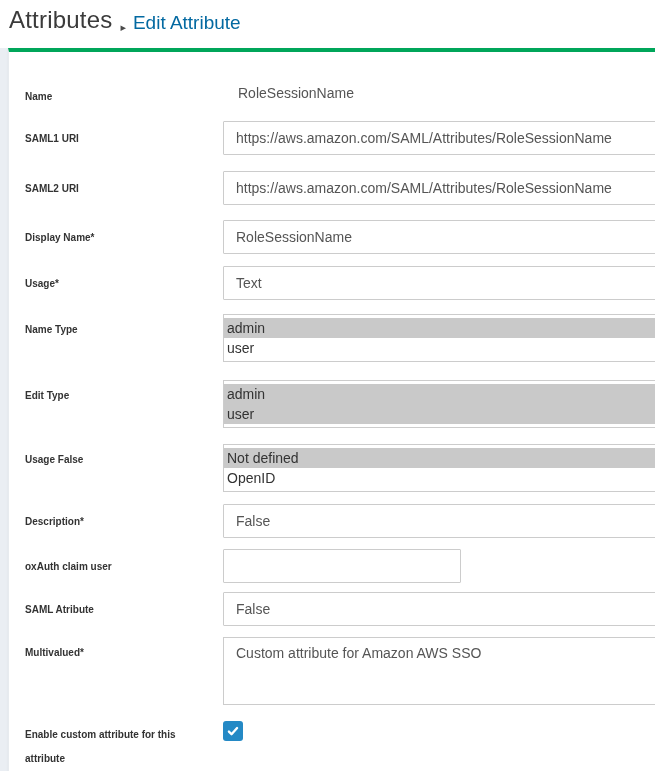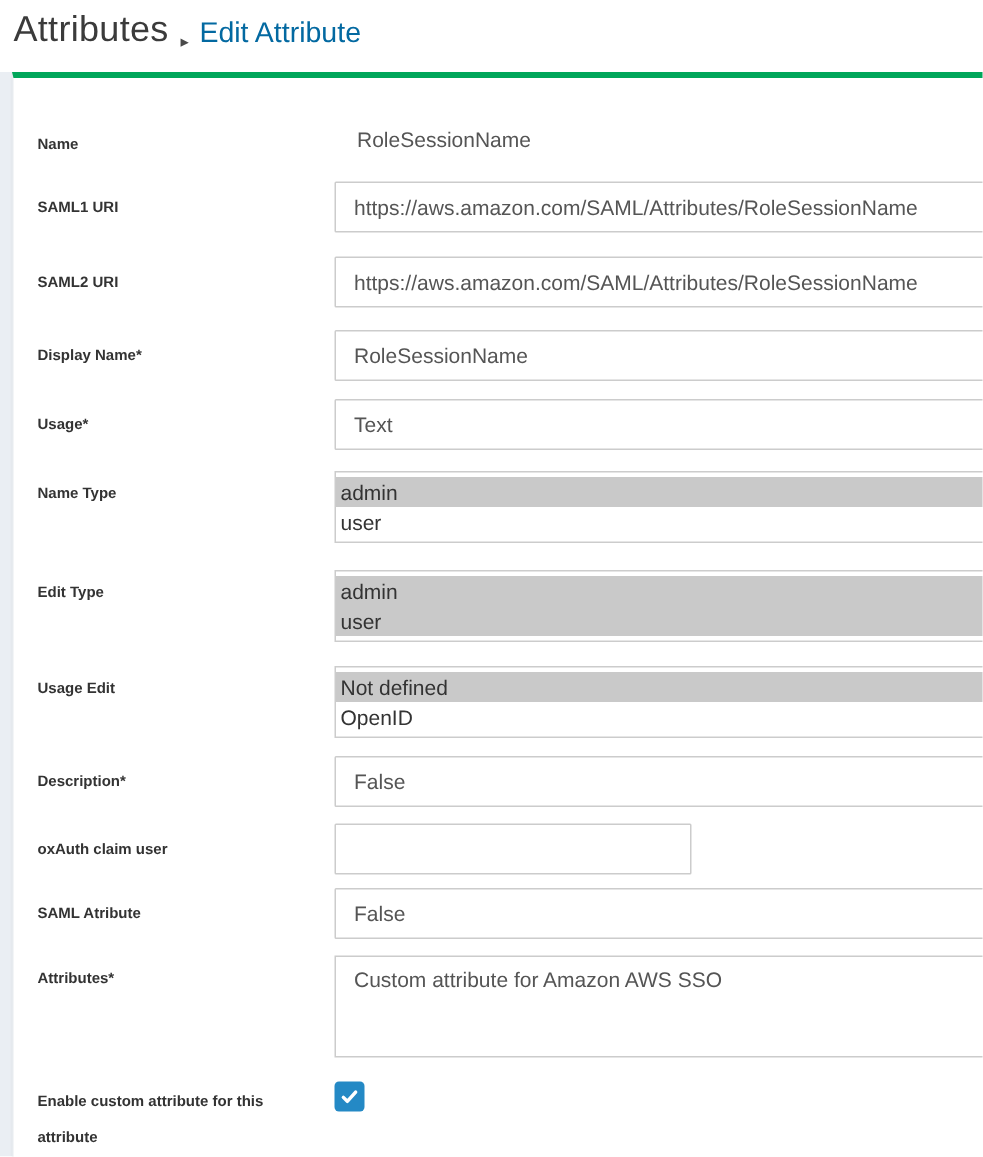--- a/index.html
+++ b/index.html
@@ -134,21 +134,21 @@
       <div class="row row-listbox" id="row-view-type">
         <div class="field-label">Edit Type</div>
         <div class="control">
           <div class="listbox">
             <div class="option selected">admin</div>
             <div class="option selected">user</div>
           </div>
         </div>
       </div>
       <div class="row row-listbox" id="row-usage-type">
-        <div class="field-label">Usage Edit</div>
+        <div class="field-label">Usage False</div>
         <div class="control">
           <div class="listbox">
             <div class="option selected">Not defined</div>
             <div class="option">OpenID</div>
           </div>
         </div>
       </div>
       <div class="row row-text" id="row-multivalued">
         <div class="field-label">Description*</div>
         <div class="control">
@@ -161,21 +161,21 @@
           <input type="text" class="form-input narrow" value="" style="">
         </div>
       </div>
       <div class="row row-text" id="row-scim-atribute">
         <div class="field-label">SAML Atribute</div>
         <div class="control">
           <input type="text" class="form-input" value="False" style="">
         </div>
       </div>
       <div class="row row-textarea" id="row-description">
-        <div class="field-label">Attributes*</div>
+        <div class="field-label">Multivalued*</div>
         <div class="control">
           <textarea class="form-textarea" style="">Custom attribute for Amazon AWS SSO</textarea>
         </div>
       </div>
       <div class="row row-checkbox" id="row-custom-validation">
         <div class="field-label">Enable custom attribute for this attribute</div>
         <div class="control">
           <div class="checkbox checked">
             <svg viewBox="0 0 24 24">
               <path d="M5 13l4.5 4.5L19 7" fill="none" stroke="#fff" stroke-width="4" stroke-linecap="round" stroke-linejoin="round"></path>

